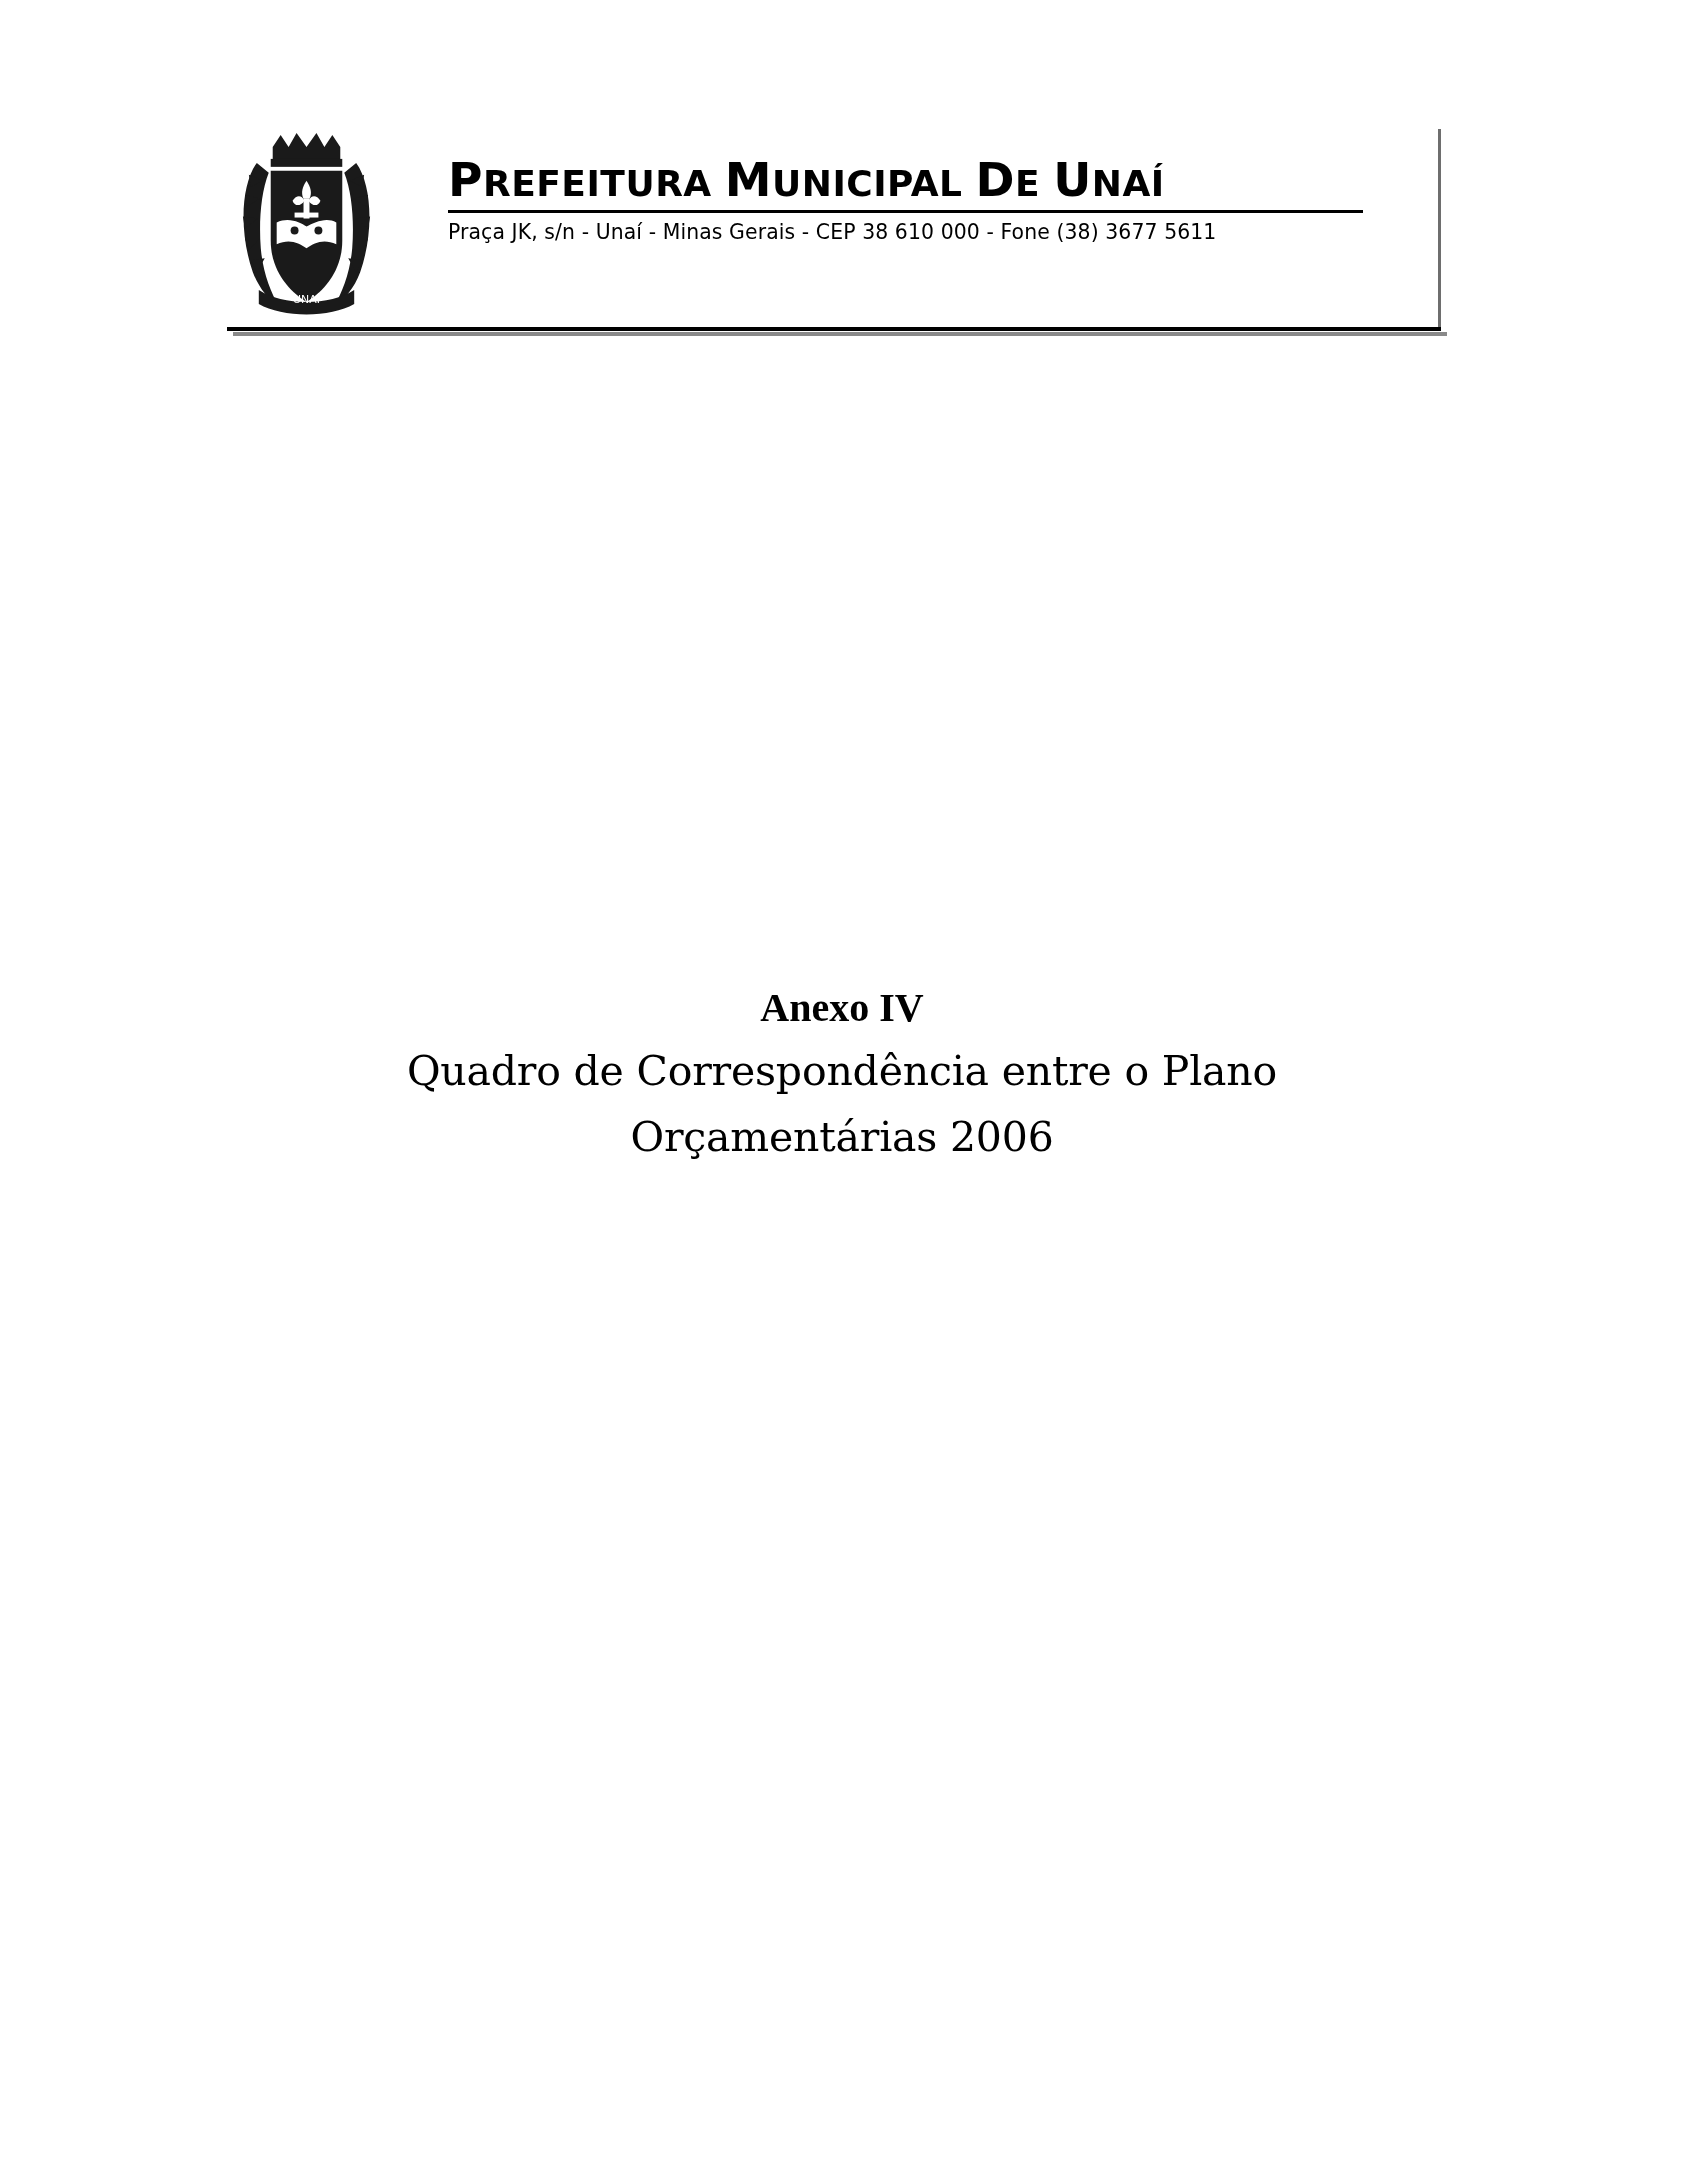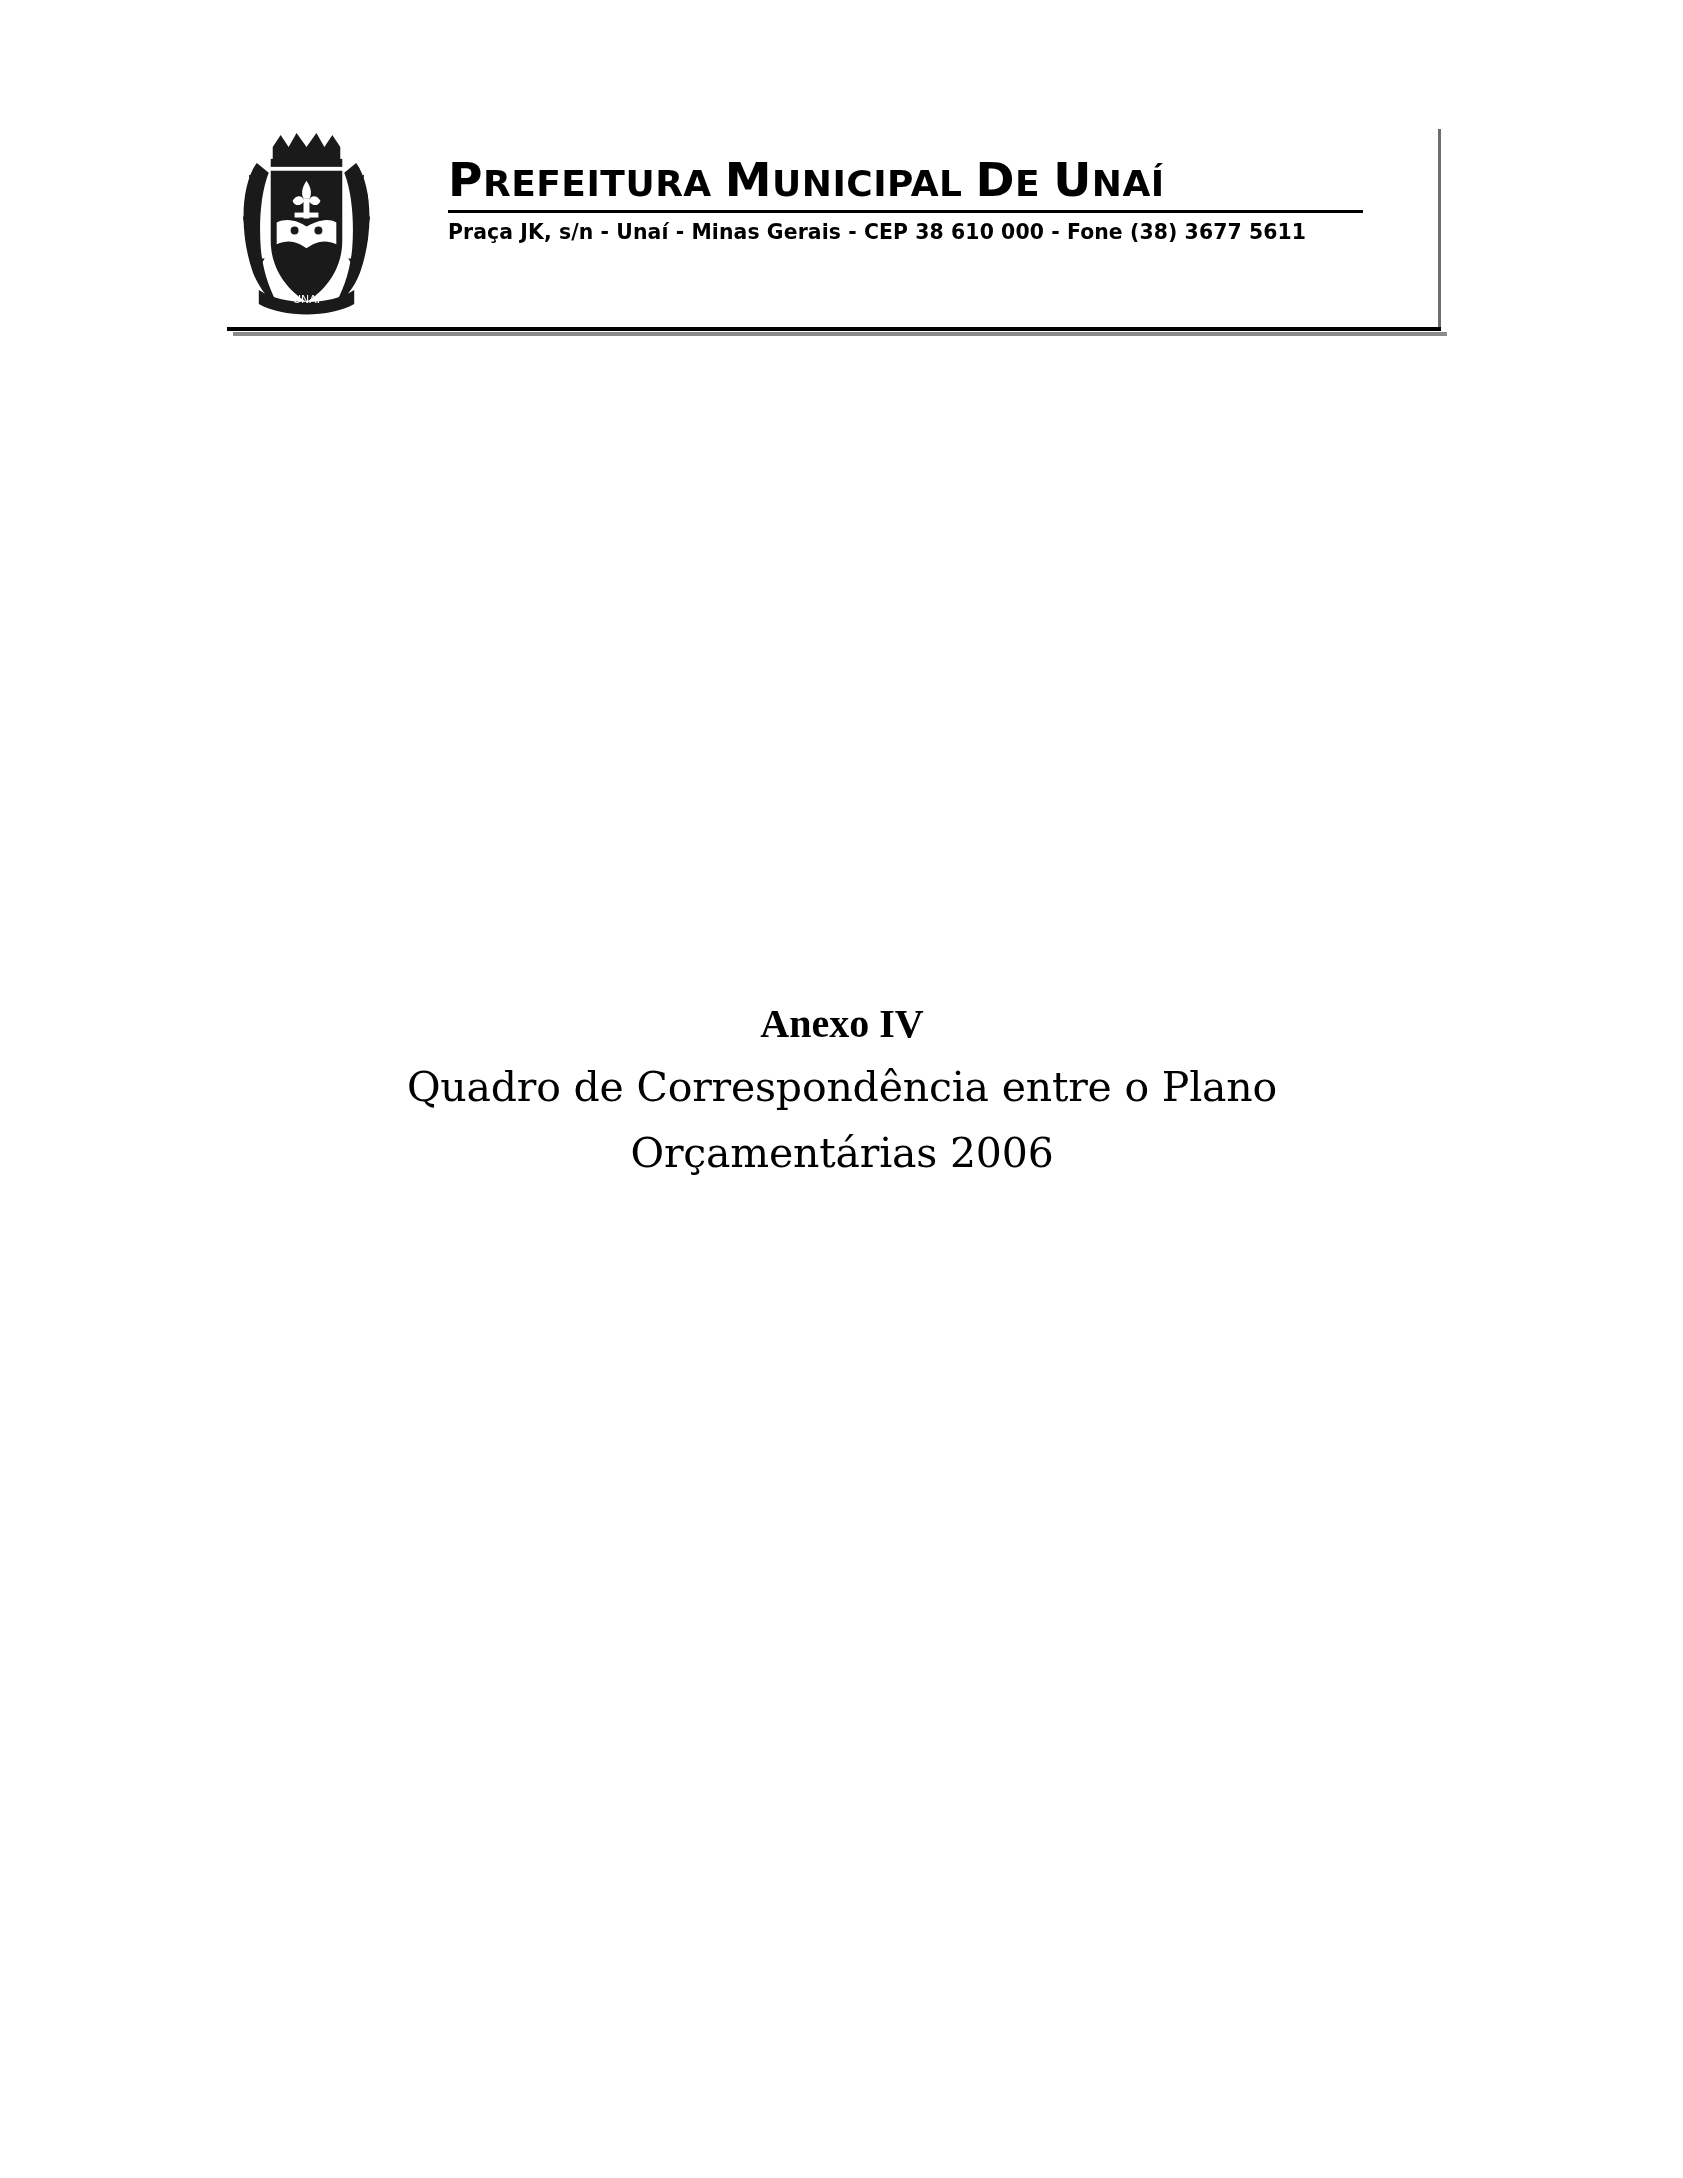--- a/index.html
+++ b/index.html
@@ -77,21 +77,21 @@
   }
   .lh-divider {
     margin-top: 6px;
     width: 915px;
     height: 3px;
     background: #000000;
   }
   .lh-sub {
     font-family: "DejaVu Sans", sans-serif;
     font-size: 20.4px;
-    font-weight: 700;
+    font-weight: 400;
     margin-top: 7px;
     letter-spacing: 0.1px;
     white-space: nowrap;
   }
 
   
   .doc-title-block {
     position: absolute;
     left: 245px;
     top: 980px;
@@ -106,21 +106,21 @@
     white-space: nowrap;
   }
   .title-line-1 .sc-small {
     font-size: 33px;
   }
   .title-line-2 {
     font-family: "Liberation Serif", serif;
     font-weight: bold;
     font-size: 40px;
     line-height: 1.3;
-    margin-top: 18px;
+    margin-top: 2px;
   }
   .title-line-3 {
     font-family: "DejaVu Serif", serif;
     font-weight: normal;
     font-size: 41px;
     line-height: 1.42;
     margin-top: 8px;
     letter-spacing: -0.2px;
   }
 </style>

